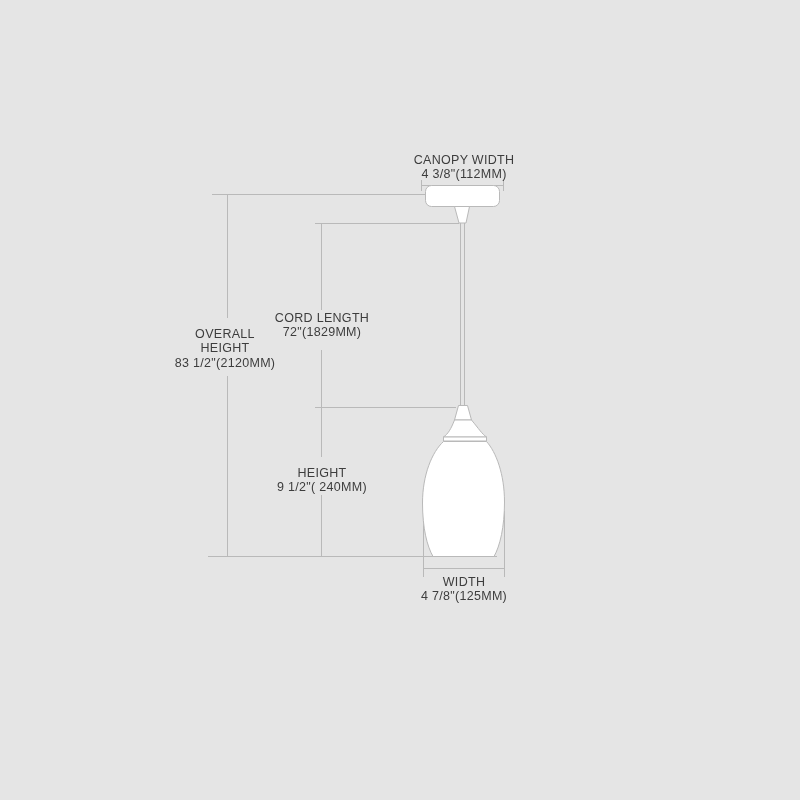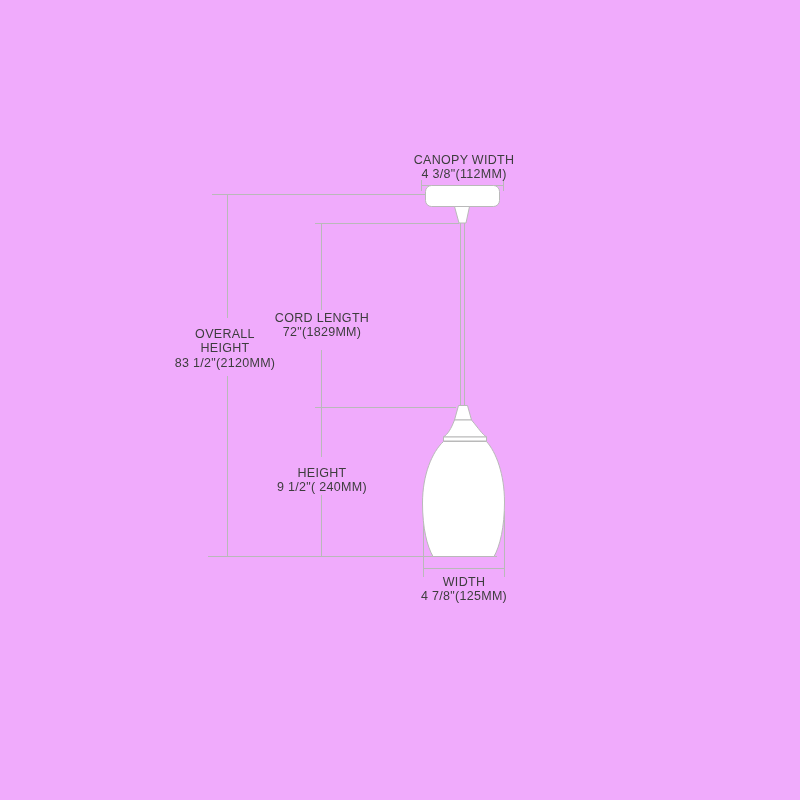--- a/index.html
+++ b/index.html
@@ -4,21 +4,21 @@
 <style>
   html, body {
     margin: 0;
     padding: 0;
     background: #ffffff;
   }
   .stage {
     width: 800px;
     height: 800px;
     position: relative;
-    background: #f0abfc;
+    background: #e5e5e5;
     font-family: "Liberation Sans", sans-serif;
   }
   svg { display: block; }
   .dimlines path {
     fill: none;
     stroke-width: 1;
   }
   .fixture path, .fixture rect {
     fill: #ffffff;
     stroke-width: 1;

